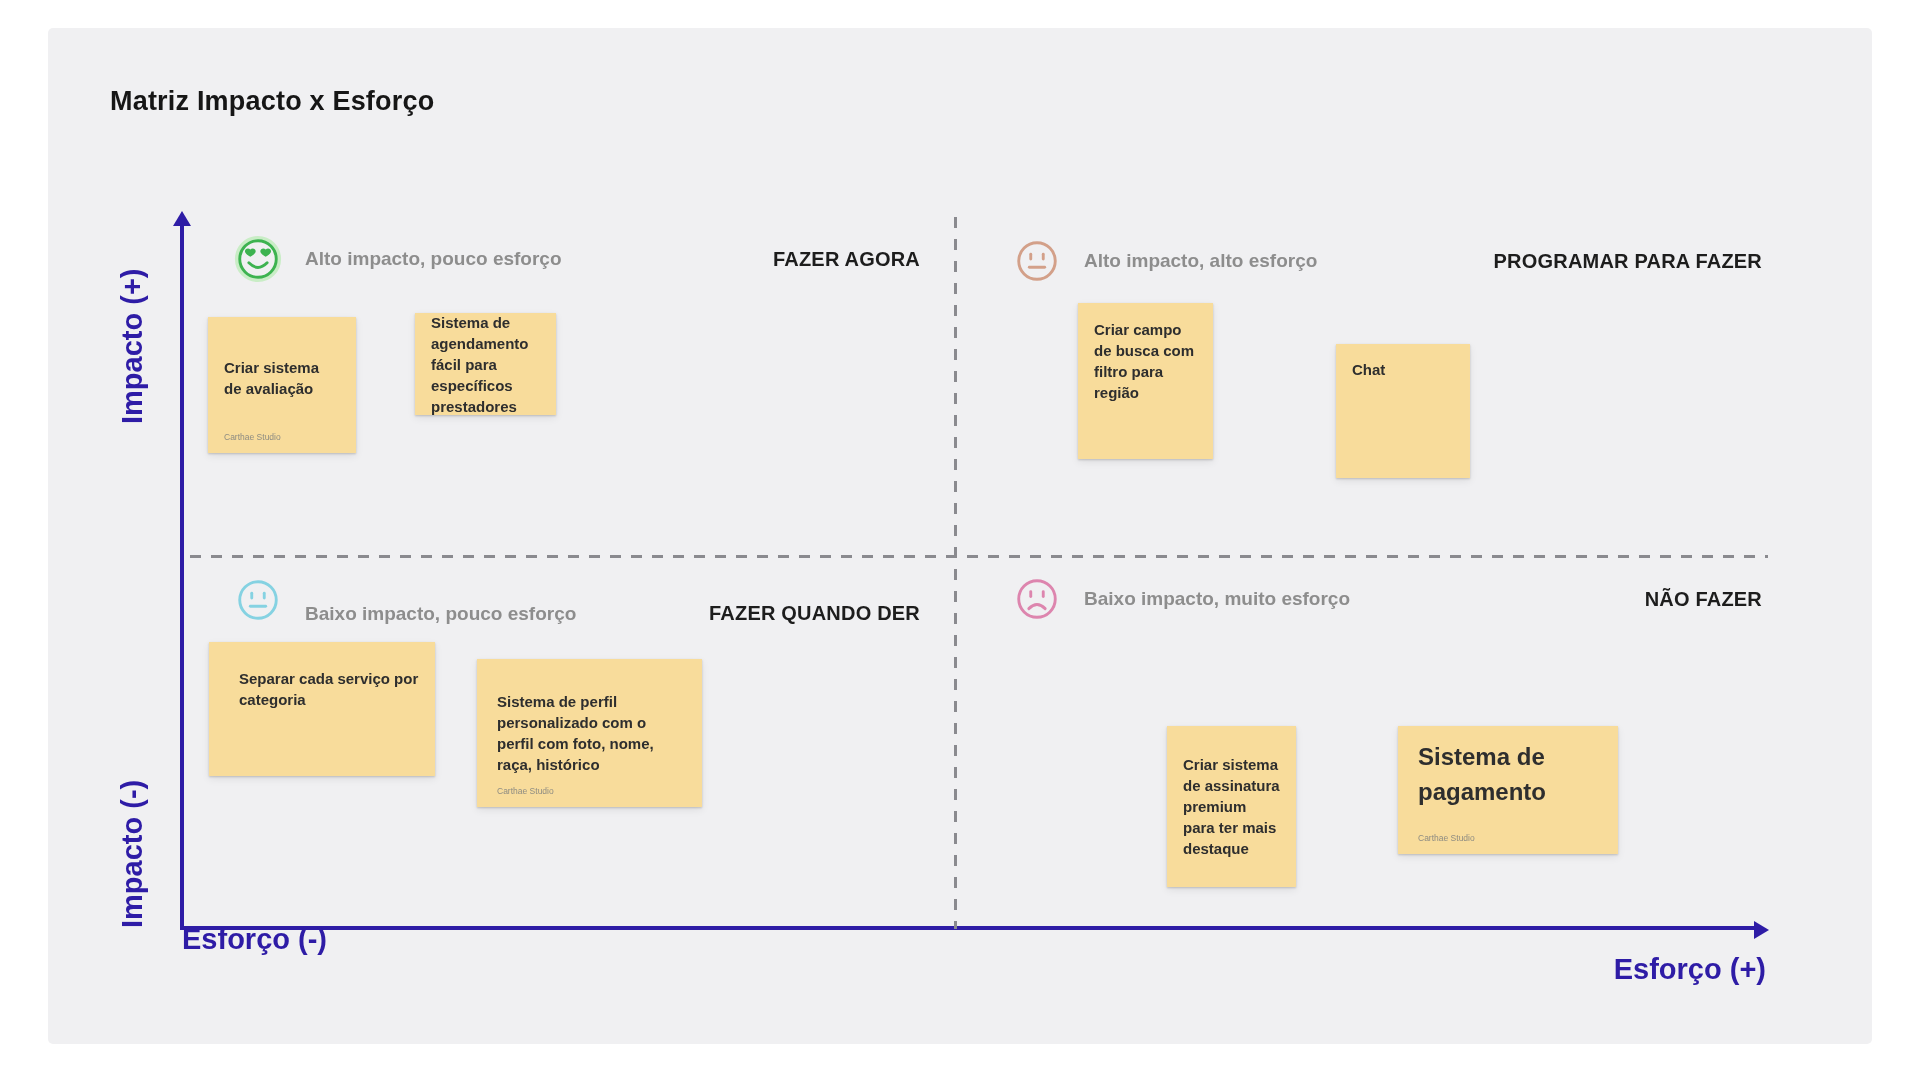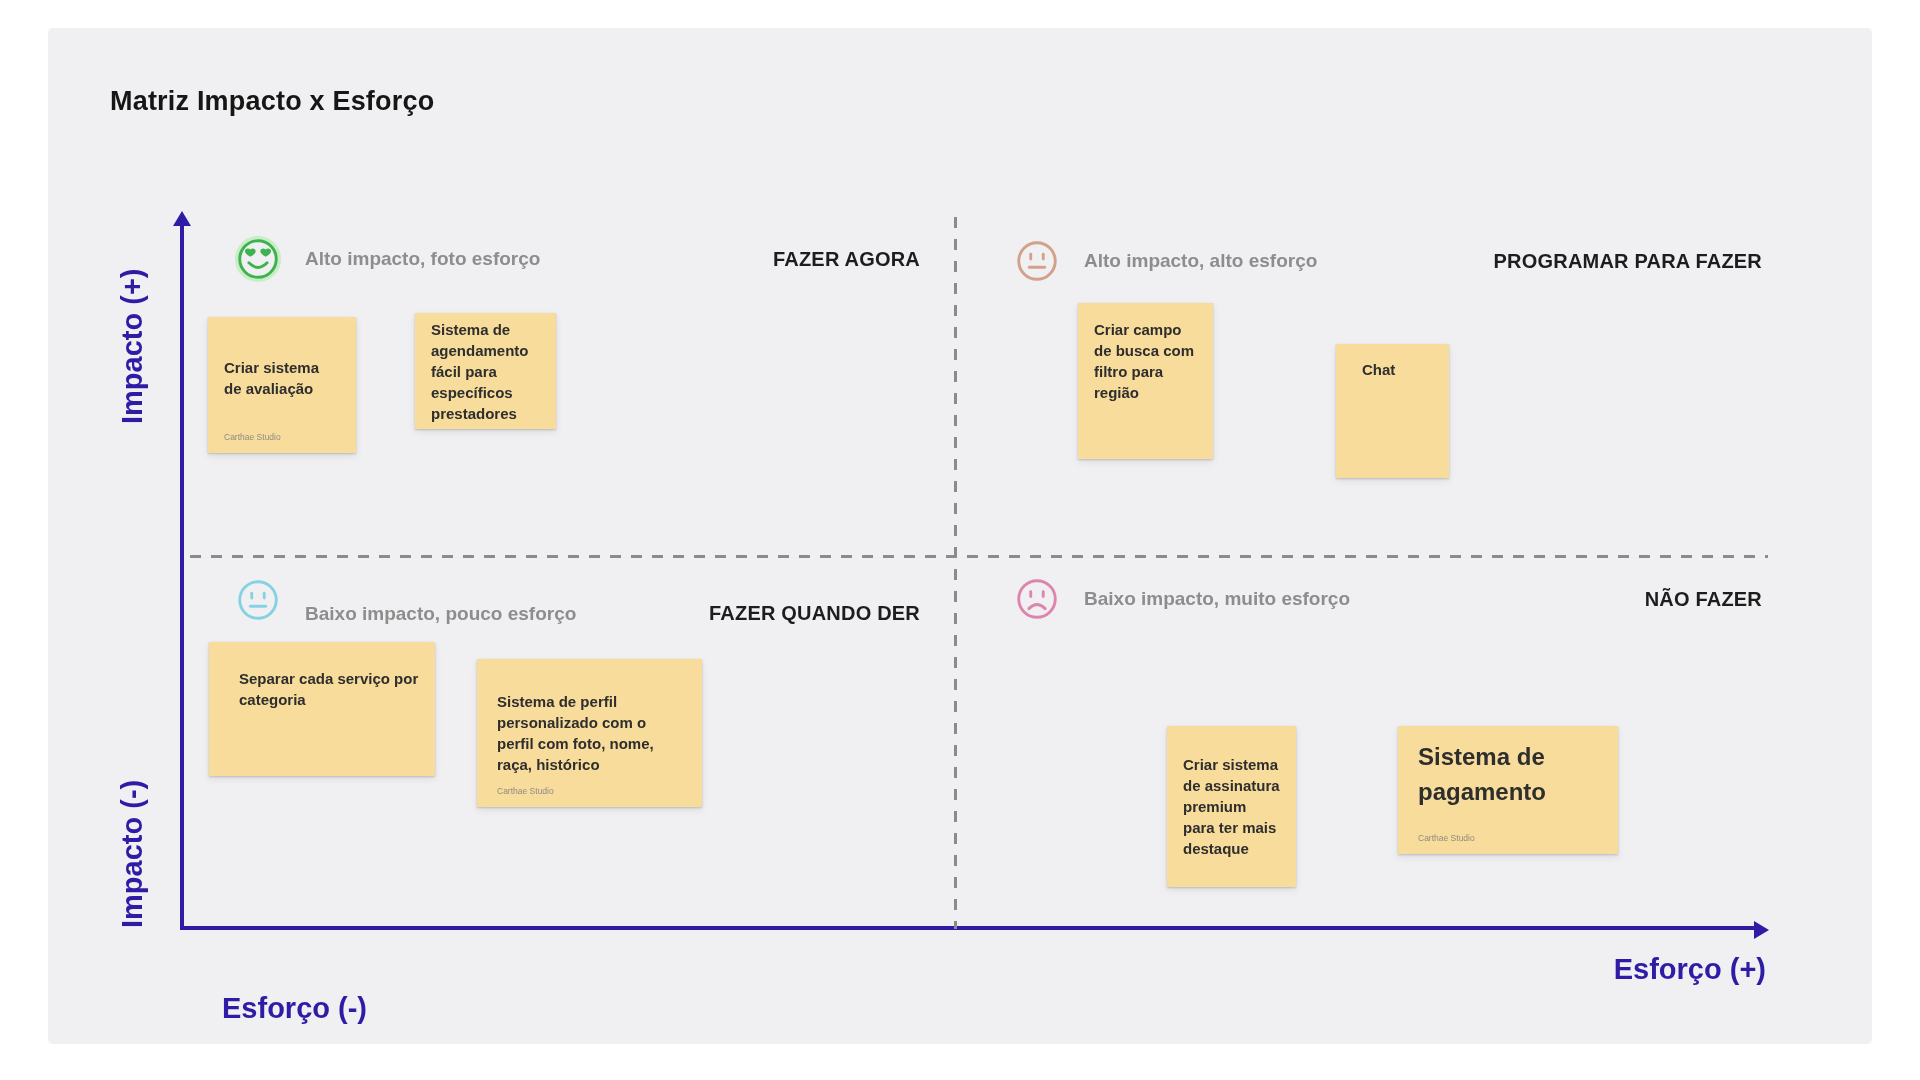--- a/index.html
+++ b/index.html
@@ -13,21 +13,21 @@
   
   .axis{background:#2e1ca6;}
   .y-axis{left:132px;top:196px;width:4px;height:706px;}
   .x-axis{left:132px;top:898px;width:1580px;height:4px;}
   .arrow-up{left:125px;top:183px;width:0;height:0;border-left:9px solid transparent;border-right:9px solid transparent;border-bottom:15px solid #2e1ca6;}
   .arrow-right{left:1706px;top:893px;width:0;height:0;border-top:9px solid transparent;border-bottom:9px solid transparent;border-left:15px solid #2e1ca6;}
   .axis-label{color:#2e1ca6;font-weight:bold;font-size:29px;white-space:nowrap;}
   .vlabel{writing-mode:vertical-rl;transform:rotate(180deg);}
   .y-pos{left:68px;top:186px;height:210px;display:flex;align-items:center;}
   .y-neg{left:68px;top:700px;height:200px;display:flex;align-items:center;}
-  .x-neg{left:134px;top:964px;margin-left:40px;}
+  .x-neg{left:134px;top:895px;}
   .x-pos{left:1718px;top:925px;transform:translateX(-100%);}
 
   
   .dash-h{left:142px;top:527px;width:1578px;height:3px;
     background:repeating-linear-gradient(90deg,#8a8a8f 0 11px,transparent 11px 21px);}
   .dash-v{left:906px;top:189px;width:3px;height:712px;
     background:repeating-linear-gradient(180deg,#8a8a8f 0 11px,transparent 11px 22px);}
 
   
   .qhead{display:flex;align-items:center;gap:22px;height:52px;}
@@ -66,21 +66,21 @@
   <div class="abs qhead" style="left:185px;top:205px;width:687px;">
     <span class="face" style="color:#3db350;">
       <svg viewBox="0 0 52 52" width="50" height="50">
         <circle cx="26" cy="26" r="22" fill="none" stroke="#c9edc6" stroke-width="4"></circle>
         <circle cx="26" cy="26" r="19" fill="none" stroke="currentColor" stroke-width="3"></circle>
         <path d="M18 16.2 c-1.9-2.3 -5.6-1 -5.6 1.7 c0 2.1 2.7 3.9 5.6 5.8 c2.9-1.9 5.6-3.7 5.6-5.8 c0-2.7 -3.7-4 -5.6-1.7 Z" fill="currentColor"></path>
         <path d="M34 16.2 c-1.9-2.3 -5.6-1 -5.6 1.7 c0 2.1 2.7 3.9 5.6 5.8 c2.9-1.9 5.6-3.7 5.6-5.8 c0-2.7 -3.7-4 -5.6-1.7 Z" fill="currentColor"></path>
         <path d="M16.5 30 Q26 39.5 35.5 30" fill="none" stroke="currentColor" stroke-width="3" stroke-linecap="round"></path>
       </svg>
     </span>
-    <span class="qlabel">Alto impacto, foto esforço</span>
+    <span class="qlabel">Alto impacto, pouco esforço</span>
     <span class="qaction">FAZER AGORA</span>
   </div>
 
   <div class="abs qhead" style="left:964px;top:207px;width:750px;">
     <span class="face" style="color:#d3a089;">
       <svg viewBox="0 0 52 52" width="50" height="50">
         <circle cx="26" cy="26" r="19" fill="none" stroke="currentColor" stroke-width="3"></circle>
         <line x1="19.5" y1="19" x2="19.5" y2="24" stroke="currentColor" stroke-width="3" stroke-linecap="round"></line>
         <line x1="32.5" y1="19" x2="32.5" y2="24" stroke="currentColor" stroke-width="3" stroke-linecap="round"></line>
         <line x1="18" y1="32.5" x2="34" y2="32.5" stroke="currentColor" stroke-width="3" stroke-linecap="round"></line>
@@ -114,29 +114,29 @@
     </span>
     <span class="qlabel">Baixo impacto, muito esforço</span>
     <span class="qaction">NÃO FAZER</span>
   </div>
 
   <div class="abs note" style="left:160px;top:289px;width:148px;height:136px;padding-top:40px;">
     <span class="note-text">Criar sistema de avaliação</span>
     <span class="attribution">Carthae Studio</span>
   </div>
 
-  <div class="abs note v-center" style="left:367px;top:285px;width:141px;height:116px;">
+  <div class="abs note v-center" style="left:367px;top:285px;width:141px;height:102px;">
     <span class="note-text">Sistema de agendamento fácil para específicos prestadores</span>
   </div>
 
   <div class="abs note" style="left:1030px;top:275px;width:135px;height:156px;padding-top:16px;">
     <span class="note-text">Criar campo de busca com filtro para região</span>
   </div>
 
-  <div class="abs note" style="left:1288px;top:316px;width:113px;height:134px;padding-top:15px;padding-left:26px;">
+  <div class="abs note" style="left:1288px;top:316px;width:134px;height:134px;padding-top:15px;padding-left:16px;">
     <span class="note-text">Chat</span>
   </div>
 
   <div class="abs note" style="left:161px;top:614px;width:226px;height:134px;padding-top:26px;padding-left:30px;">
     <span class="note-text">Separar cada serviço por categoria</span>
   </div>
 
   <div class="abs note v-center" style="left:429px;top:631px;width:225px;height:148px;padding-left:20px;">
     <span class="note-text">Sistema de perfil personalizado com o perfil com foto, nome, raça, histórico</span>
     <span class="attribution" style="left:20px;">Carthae Studio</span>

